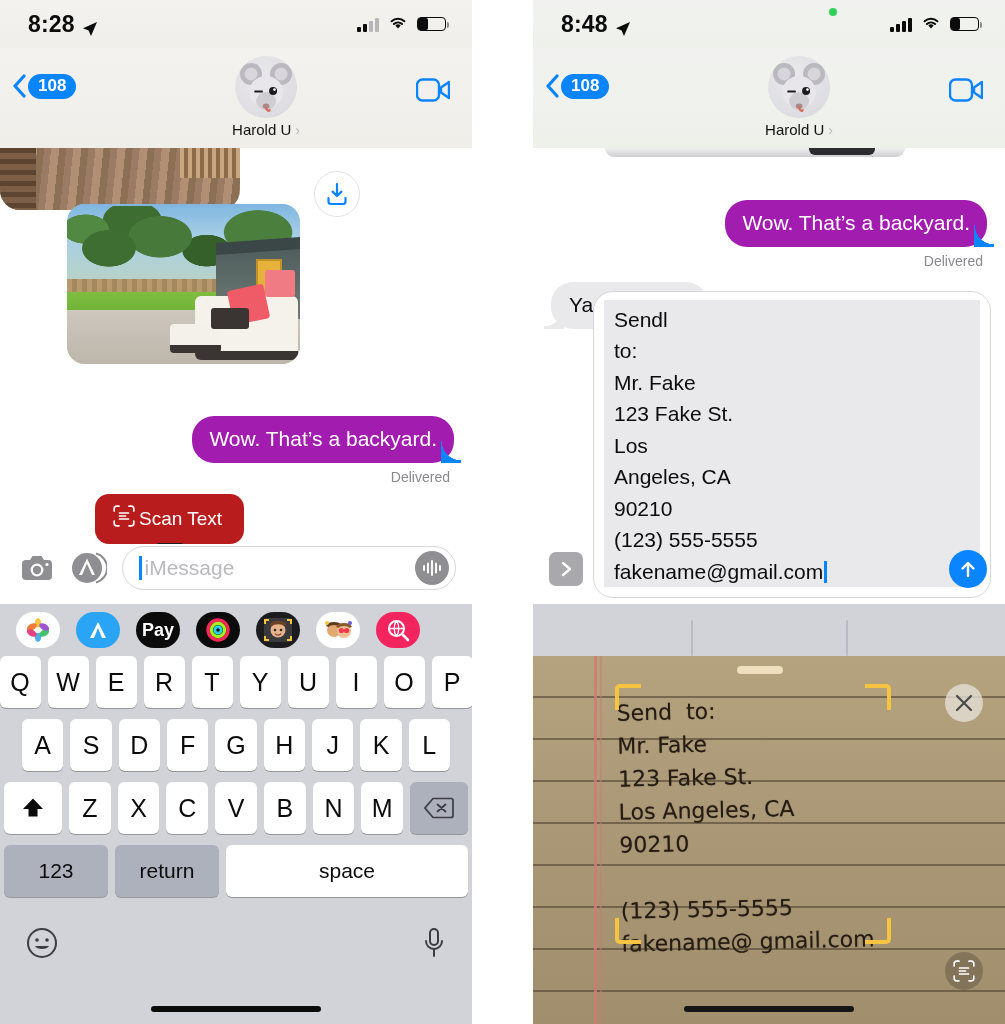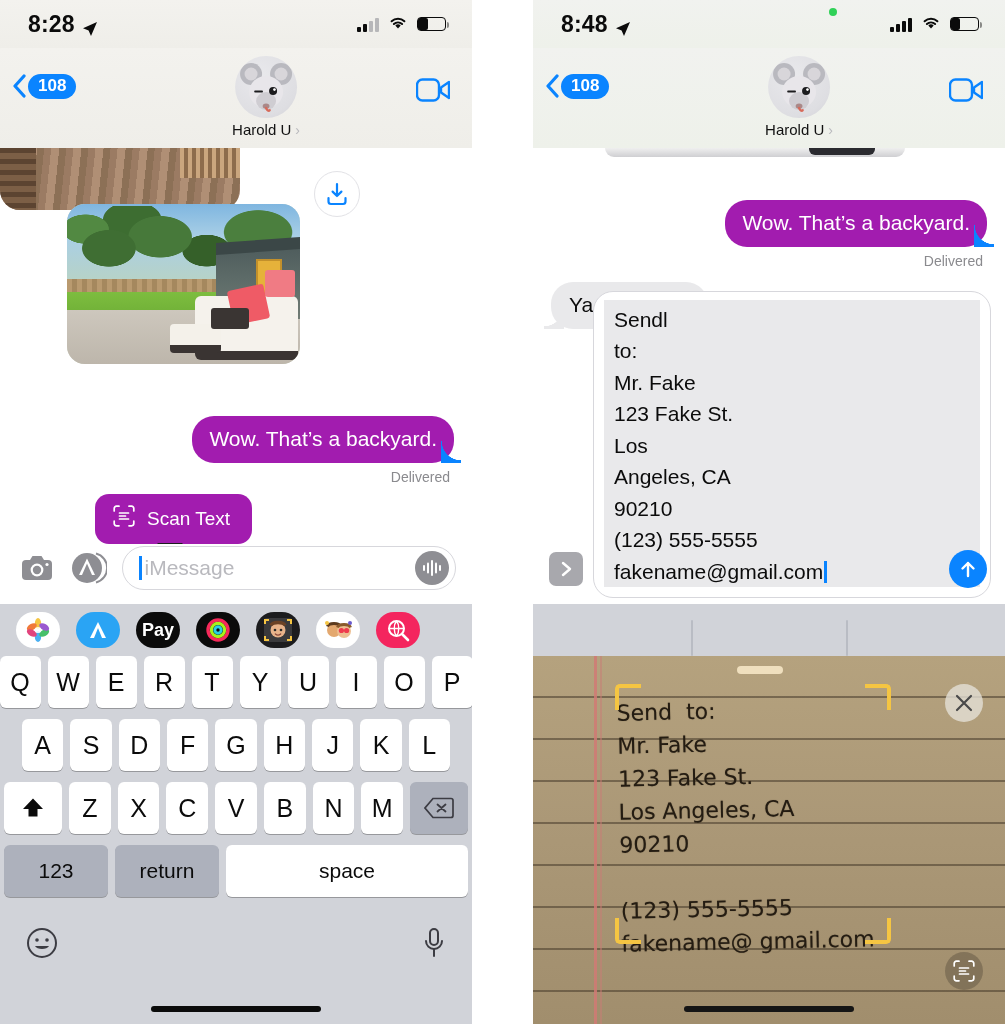--- a/index.html
+++ b/index.html
@@ -133,22 +133,22 @@
 
   .dl-btn {
     position:absolute; left: 314px; top: 173px; width: 46px; height: 46px;
     border-radius: 50%; background:#fff; border: 1.3px solid #e2e2e6;
     display:flex; align-items:center; justify-content:center; cursor:pointer;
   }
 
   
   .scan-tip {
     position:absolute; left: 95px; top: 494px;
-    background: #a21caf; color:#fff; border-radius: 14px;
-    padding: 11px 22px 12px 18px; display:flex; align-items:center; gap: 12px;
+    background: #b91c1c; color:#fff; border-radius: 14px;
+    padding: 11px 22px 12px 18px; display:flex; align-items:center; gap: 4px;
     font-size: 19px; font-weight: 500; text-align: center;
   }
   .scan-tip::after {
     content:''; position:absolute; left: 62px; bottom: -11px;
     border-left: 13px solid transparent; border-right: 13px solid transparent;
     border-top: 12px solid #1c1c1e;
   }
 
   
   .inputbar {

